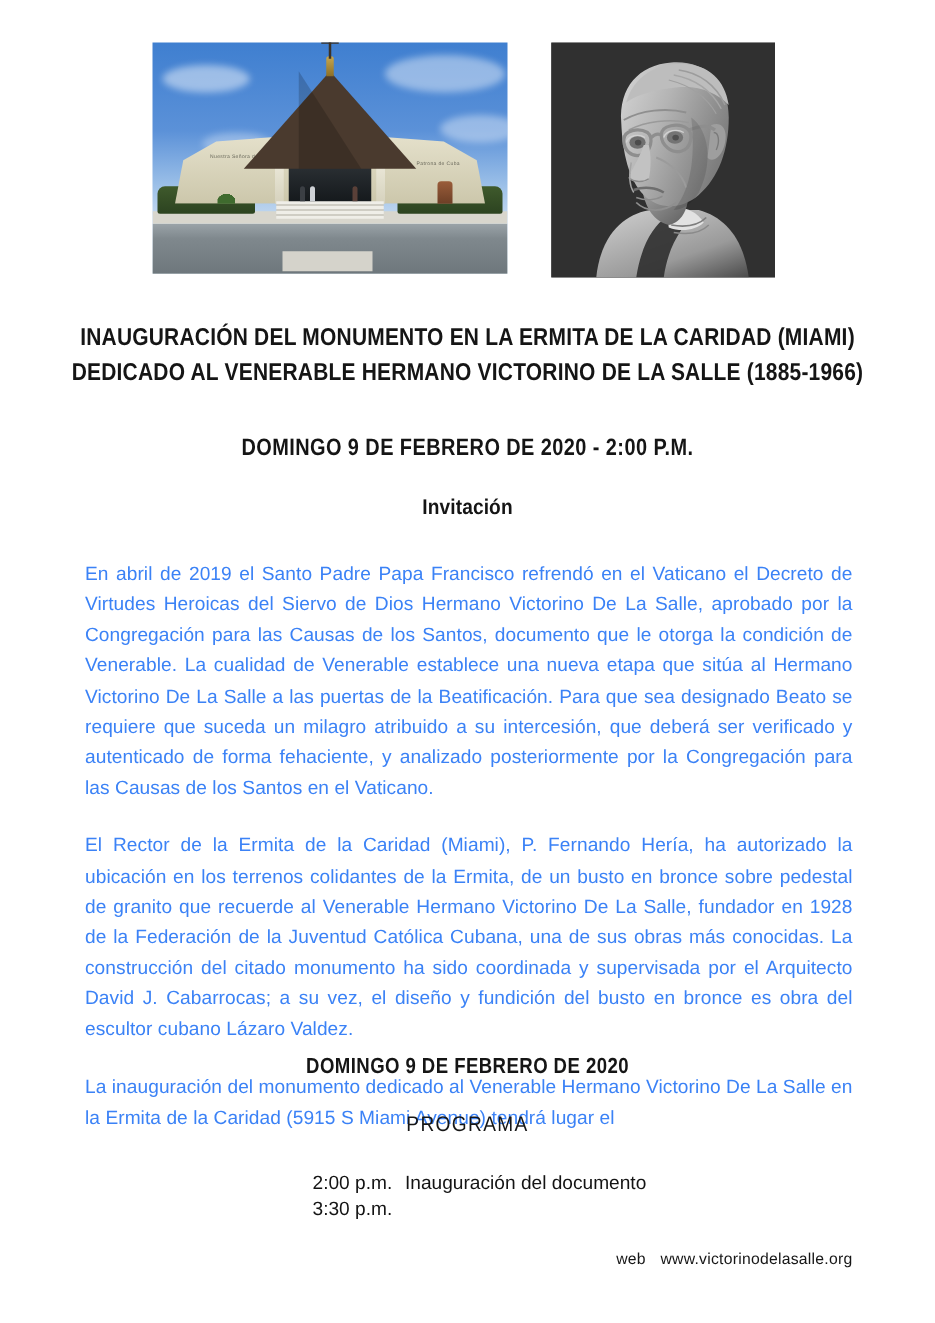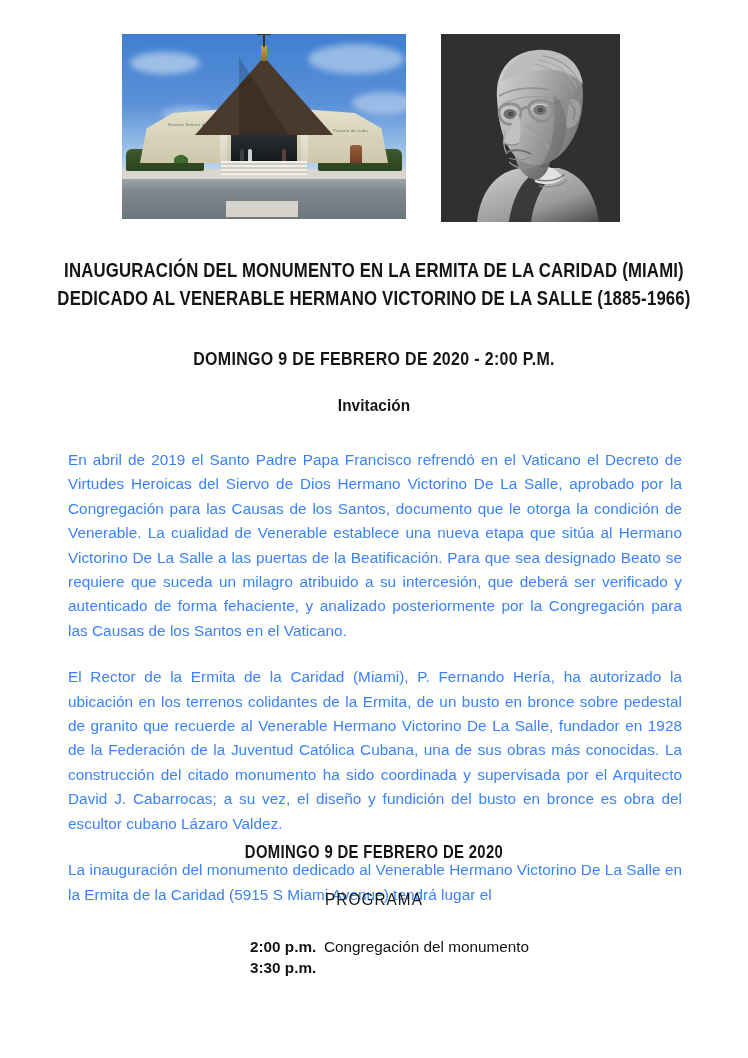--- a/index.html
+++ b/index.html
@@ -333,21 +333,21 @@
     font-family: "Liberation Sans Narrow", "Liberation Sans", sans-serif;
     font-size: 15.3px;
     line-height: 21px;
     color: #141414;
   }
   .sched-row {
     display: flex;
     gap: 10px;
     white-space: nowrap;
   }
-  .sched-time { width: 64px; flex: none; font-weight: bold; }
+  .sched-time { width: 64px; flex: none; }
   .sched-item { flex: none; }
 
   .footer {
     position: absolute;
     left: 0;
     top: 1000px;
     width: 748px;
     padding-right: 66px;
     box-sizing: border-box;
     text-align: right;
@@ -498,21 +498,25 @@
     <p class="para">La inauguración del monumento dedicado al Venerable Hermano Victorino De La Salle en la Ermita de la Caridad  (5915 S Miami Avenue) tendrá lugar el</p>
   </div>
 
   <div class="closing-date">DOMINGO 9 DE FEBRERO DE 2020</div>
 
   <div class="programa">PROGRAMA</div>
 
   <div class="schedule">
     <div class="sched-row">
       <span class="sched-time">2:00 p.m.</span>
-      <span class="sched-item">Congregación del monumento</span>
+      <span class="sched-item">Inauguración del documento</span>
     </div>
     <div class="sched-row">
       <span class="sched-time">3:30 p.m.</span>
     </div>
   </div>
 
+  <div class="footer">
+    <span class="w-label">web</span>
+    <span>www.victorinodelasalle.org</span>
+  </div>
 
 </div>
 
 </body></html>

